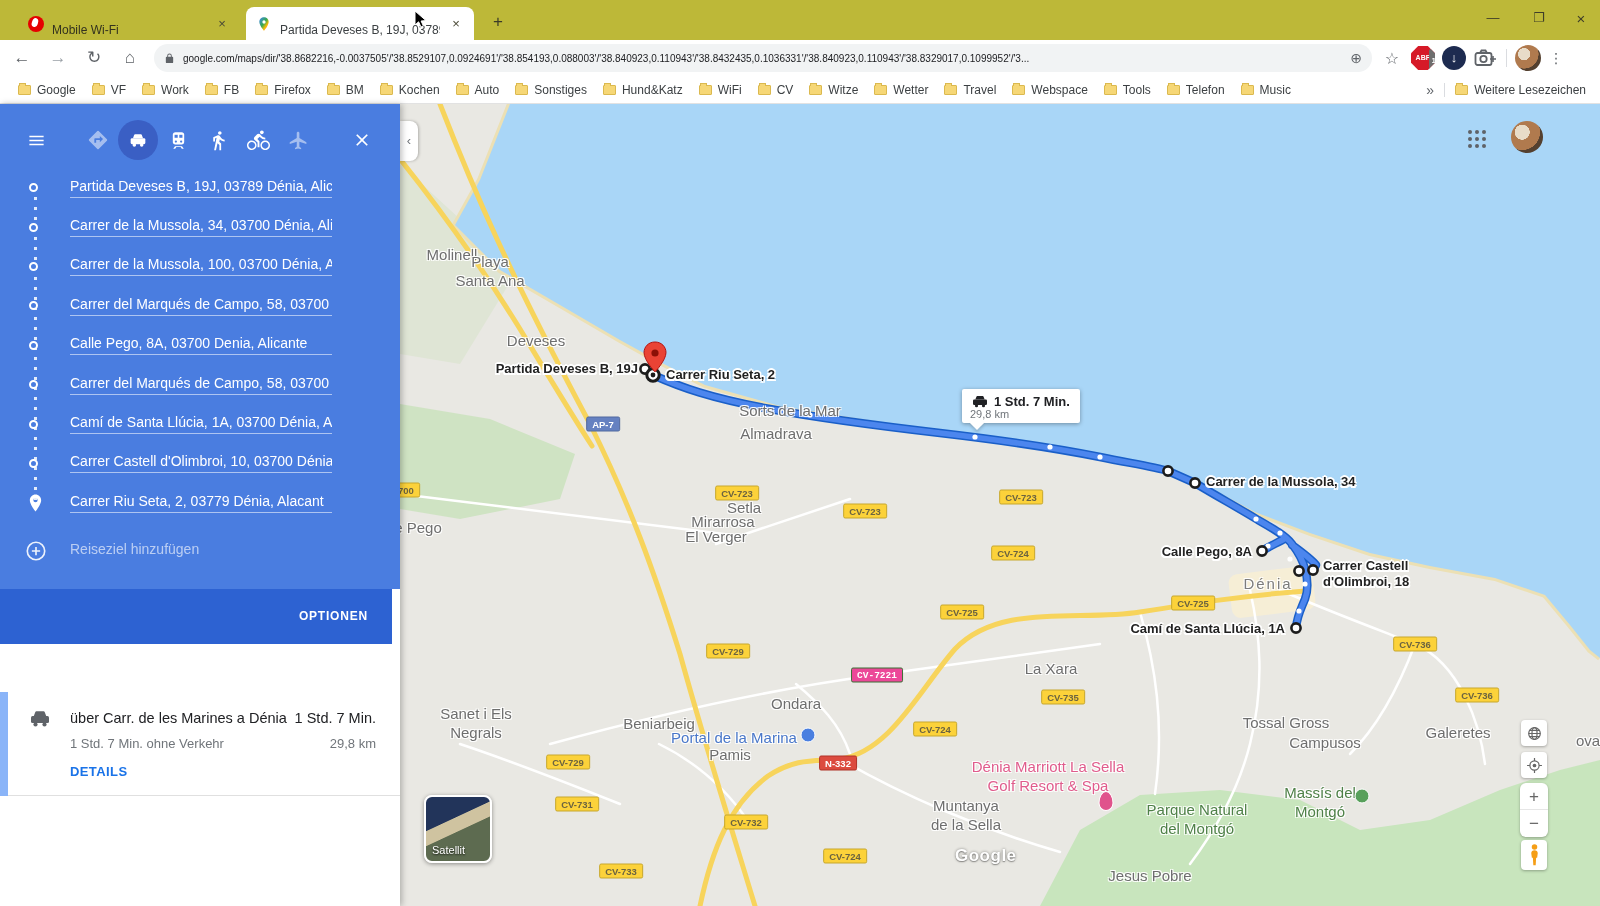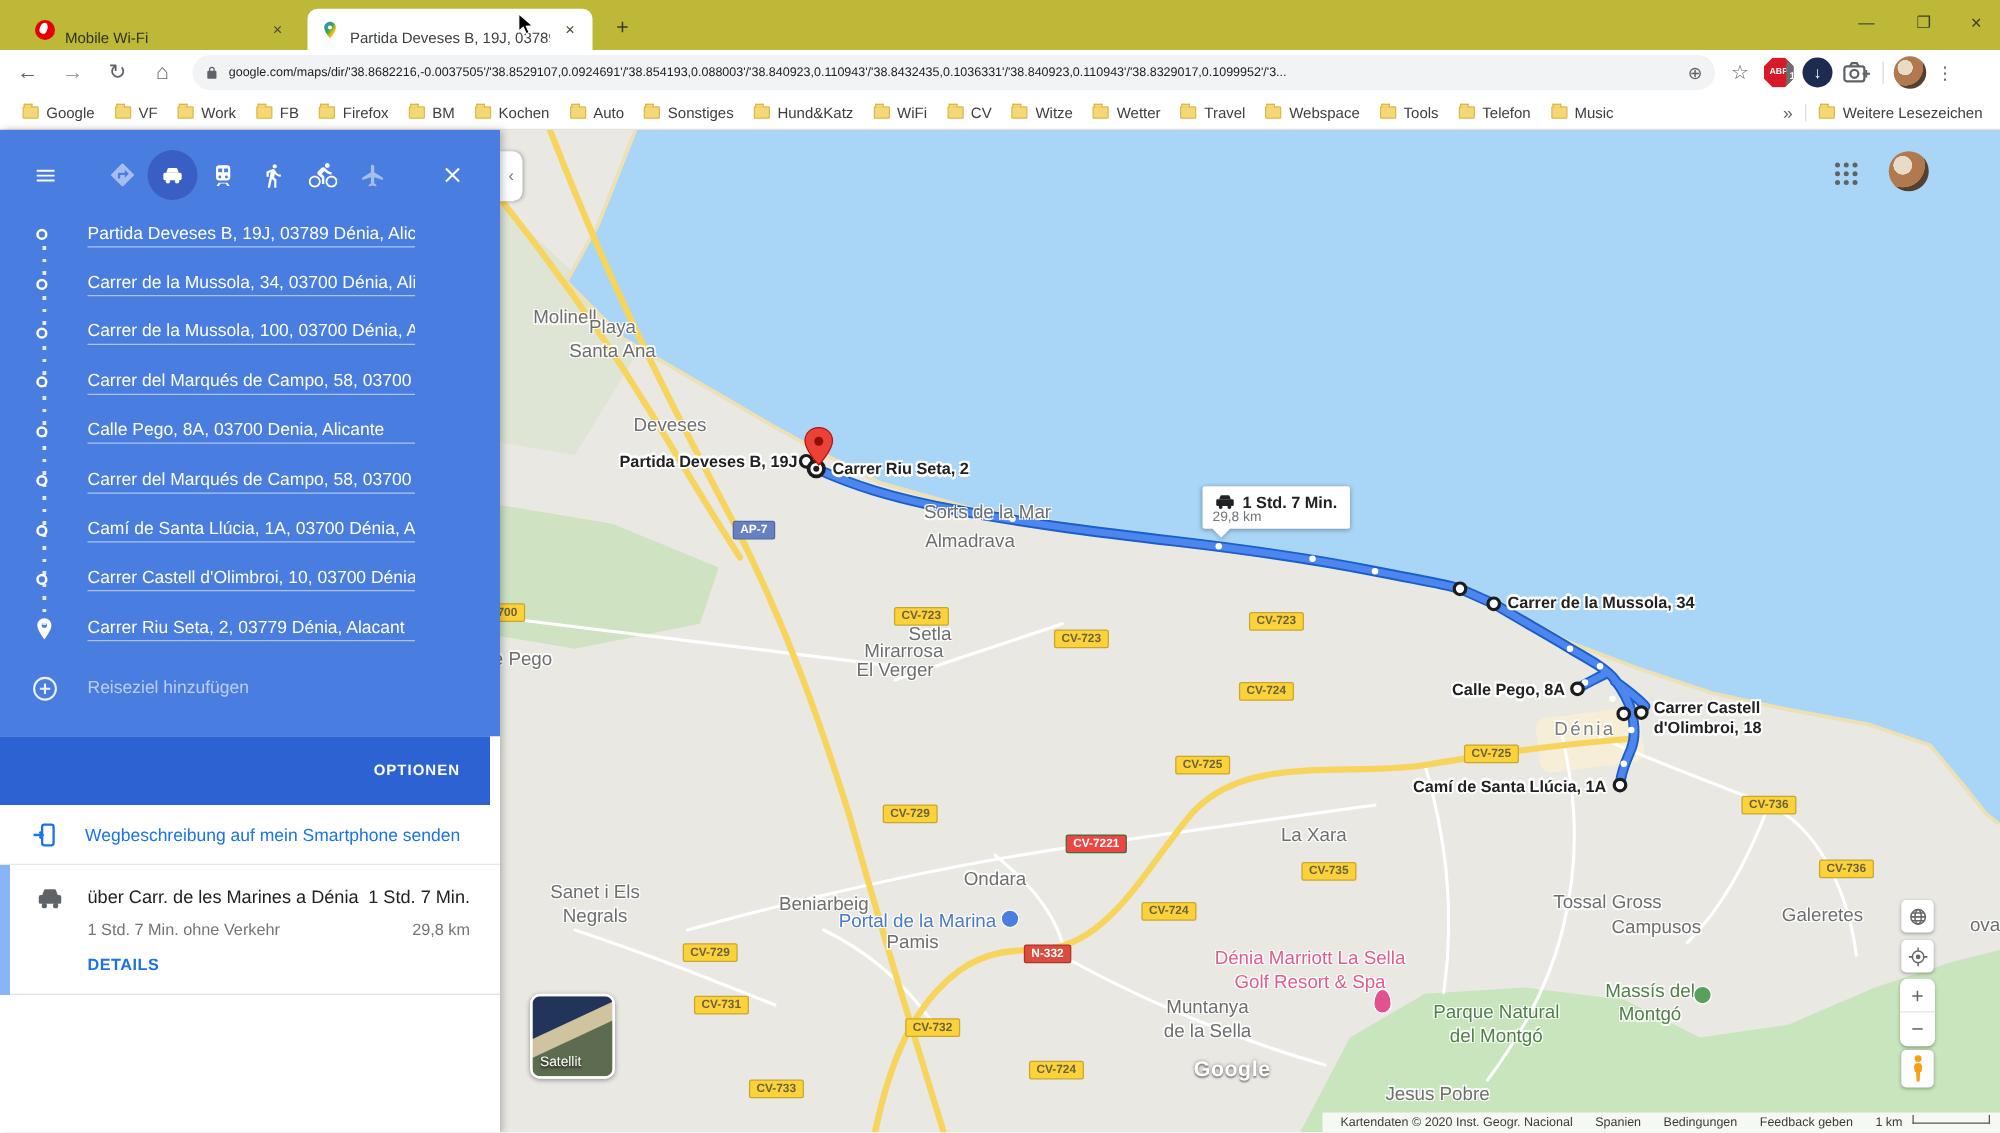--- a/index.html
+++ b/index.html
@@ -56,21 +56,21 @@
   .mlabel.park { color:#4e8047; }
   .mlabel.poi { color:#4977c9; }
   .mlabel.hotel { color:#e05c8c; }
   .poiicon { position:absolute; transform:translate(-50%,-50%); width:15px; height:15px; border-radius:50%; background:#4a7fe0; border:1.5px solid #fff; }
   .parkicon { position:absolute; transform:translate(-50%,-50%); width:15px; height:15px; border-radius:50%; background:#58a05b; border:1.5px solid #fff; }
   .hotelicon { position:absolute; transform:translate(-50%,-50%); width:15px; height:20px; background:#e0538c; border-radius:50% 50% 50% 50%/60% 60% 40% 40%; border:1.5px solid #fff; }
   .badge { position:absolute; transform:translate(-50%,-50%); font-size:9.5px; font-weight:bold; padding:1px 5px; border-radius:2px;
            background:#fcd23a; border:1px solid #c7a72c; color:#6b6340; white-space:nowrap; }
   .badge.blue { background:#6581c1; border-color:#51699f; color:#fff; }
   .badge.red { background:#dc4b3f; border-color:#b03228; color:#fff; }
-  .badge.green { background:#ef4444; border-color:#3a6f35; color:#fff; }
+  .badge.green { background:#ec4899; border-color:#3a6f35; color:#fff;font-family:Liberation Mono, monospace; }
   .wplabel { position:absolute; font-size:13px; font-weight:bold; color:#222; white-space:pre-line; line-height:1.2;
              text-shadow:-1.5px -1.5px 0 #fff,1.5px -1.5px 0 #fff,-1.5px 1.5px 0 #fff,1.5px 1.5px 0 #fff,0 2px 0 #fff,0 -2px 0 #fff; }
   .wplabel.r { transform:translate(-100%,-50%); }
   .wplabel.l { transform:translate(0,-50%); }
 
   #bubble { position:absolute; left:562px; top:285px; width:118px; height:34px; background:#fff; border-radius:2px; box-shadow:0 1px 4px rgba(0,0,0,.35); }
   #bubble::after { content:""; position:absolute; left:10px; bottom:-5px; width:10px; height:10px; background:#fff; transform:rotate(45deg); box-shadow:2px 2px 3px rgba(0,0,0,.15); }
   #bubble .dur { position:absolute; left:32px; top:5px; font-size:13px; font-weight:bold; color:#202124; }
   #bubble .dist { position:absolute; left:8px; top:19px; font-size:11px; color:#70757a; }
   #bubble svg { position:absolute; left:8px; top:5px; }
@@ -471,28 +471,20 @@
           <path d="M12 11.5c-3.2 0-5.2 1.8-5.2 4.8l1 7h1.6l.7 12h3.8l.7-12h1.6l1-7c0-3-2-4.8-5.2-4.8z" fill="#f59e16"></path>
         </svg>
       </div>
 
       <div id="satthumb">
         <span>Satellit</span>
       </div>
 
       <div id="glogo">Google</div>
 
-      <div id="attribution">
-          <span>Kartendaten © 2020 Inst. Geogr. Nacional</span>
-          <span>Spanien</span>
-          <span>Bedingungen</span>
-          <span>Feedback geben</span>
-          <span>1 km</span>
-          <div id="scalebar"></div>
-        </div>
     </div>
 
     <div id="panel">
       <div id="panel-blue">
         <div id="modes">
           <div class="mode" id="mode-menu">
             <svg width="19" height="19" viewBox="0 0 24 24">
                 <path fill="#fff" d="M3 6h18v2H3zM3 11h18v2H3zM3 16h18v2H3z"></path>
               </svg>
           </div>
@@ -591,27 +583,20 @@
               <path d="M12 7.5v9M7.5 12h9" stroke="#fff" stroke-width="1.8" opacity=".9"></path>
             </svg>
           <span class="wtext" style="position:absolute;">Reiseziel hinzufügen</span>
         </div>
       </div>
 
       <div id="optionsbar">
         <span>OPTIONEN</span>
       </div>
 
-      <div id="sendrow">
-        <svg width="22" height="22" viewBox="0 0 24 24">
-          <rect x="9.5" y="3" width="10" height="18" rx="2" fill="none" stroke="#1a73e8" stroke-width="2"></rect>
-          <path d="M2 12h8M7.2 9.2L10 12l-2.8 2.8" fill="none" stroke="#1a73e8" stroke-width="2"></path>
-        </svg>
-        <span>Wegbeschreibung auf mein Smartphone senden</span>
-      </div>
 
       <div id="routecard">
         <div id="routeaccent"></div>
         <svg class="car" width="24" height="20" viewBox="0 0 24 20">
           <g fill="#5f6368">
               <rect x="3" y="8" width="18" height="7" rx="1.5"></rect>
               <path d="M5.8 8l1.5-4c.2-.4.6-.7 1-.7h7.4c.4 0 .8.3 1 .7l1.5 4z"></path>
               <circle cx="7.5" cy="16.5" r="2.1"></circle>
               <circle cx="16.5" cy="16.5" r="2.1"></circle>
             </g>

